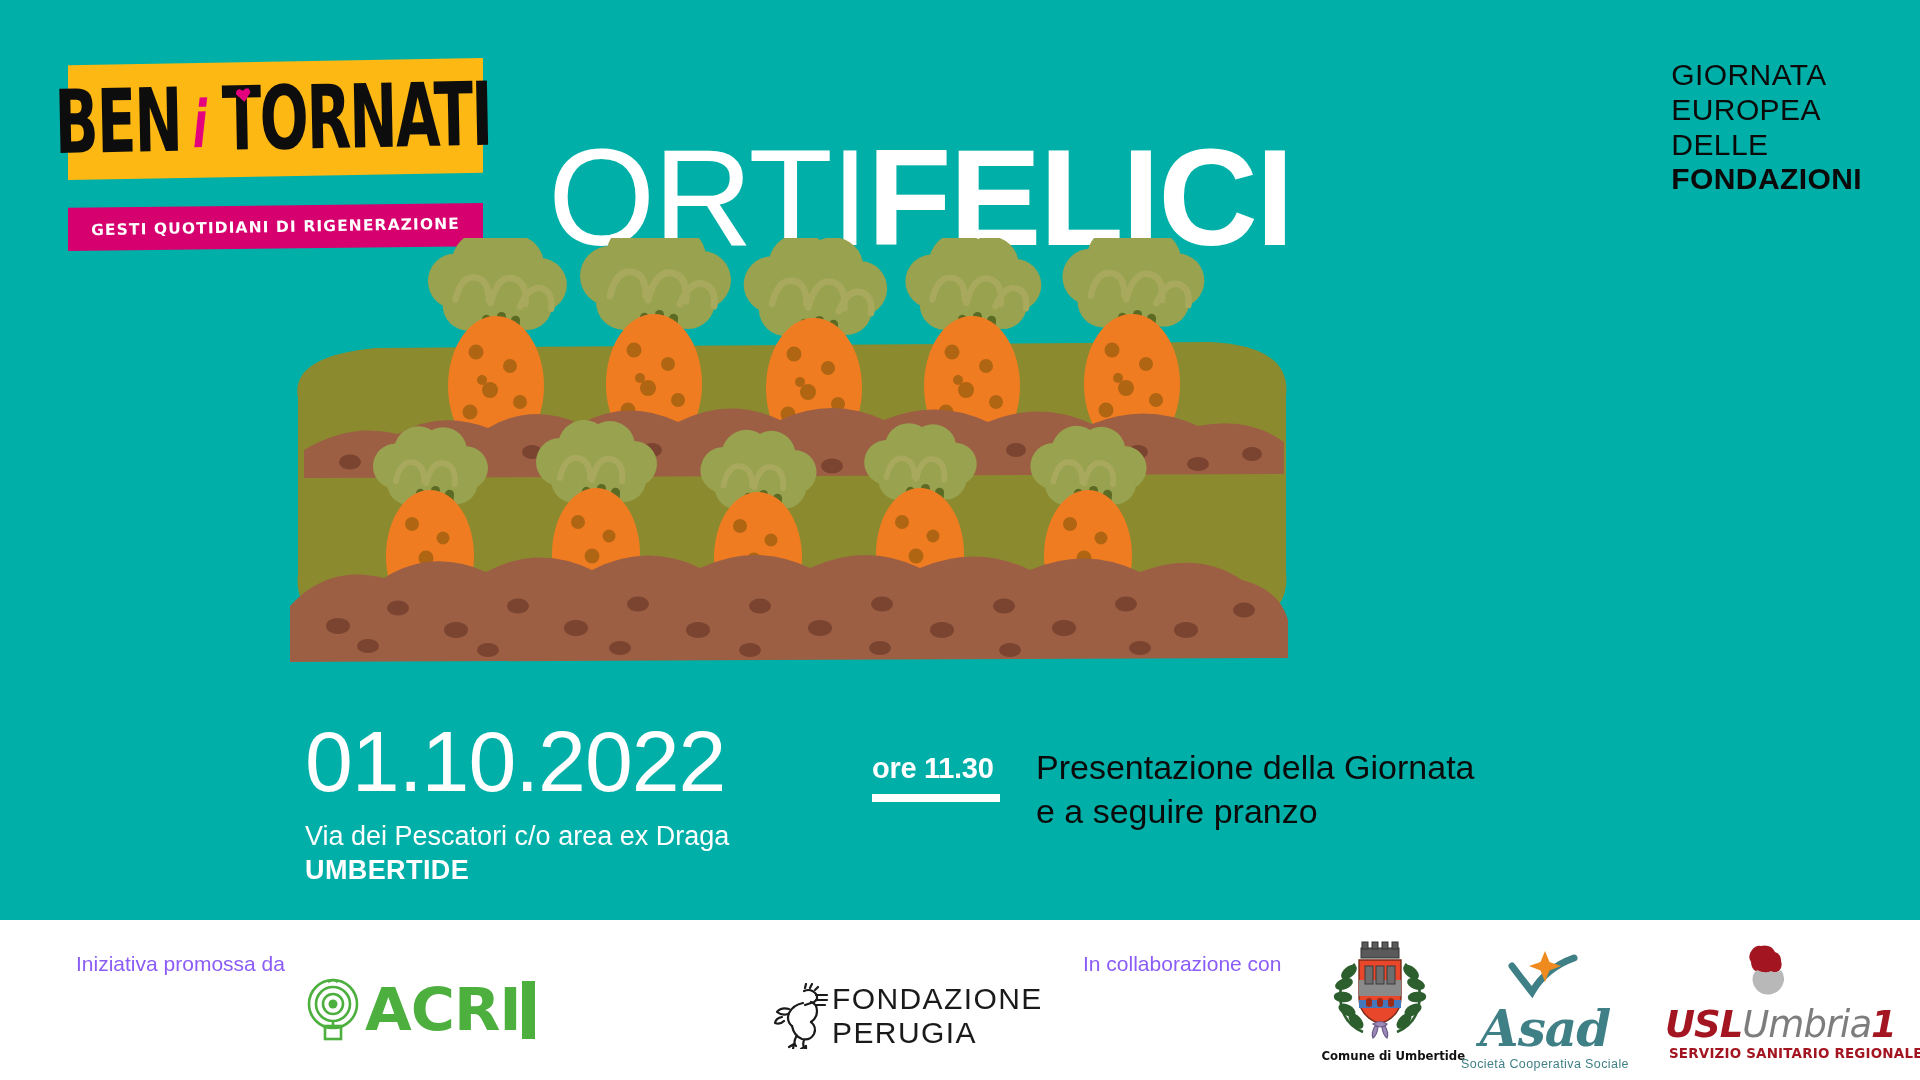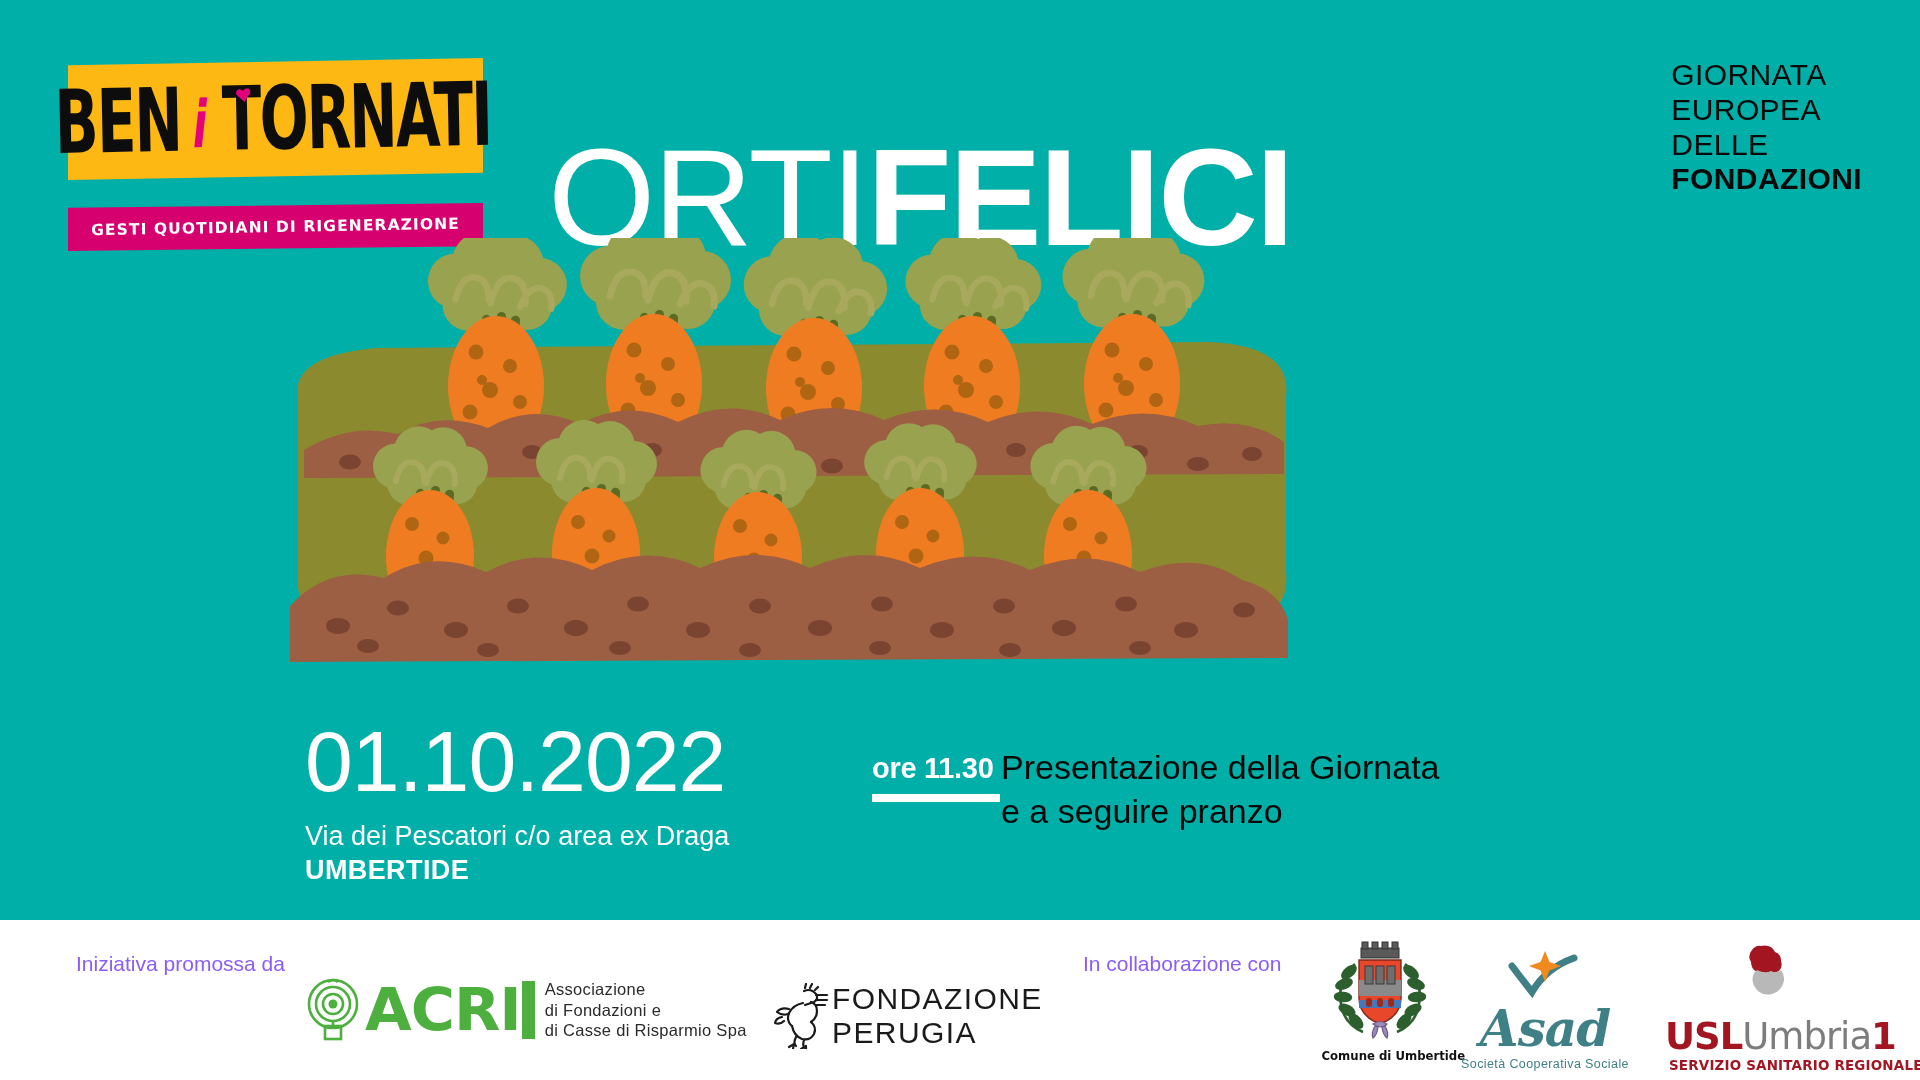--- a/index.html
+++ b/index.html
@@ -208,21 +208,21 @@
   #time-rule {
     margin-top: 9px;
     width: 128px;
     height: 8px;
     background: #ffffff;
   }
 
   
   #description {
     position: absolute;
-    left: 1001px;
+    left: 1036px;
     top: 745px;
     font-family: "Liberation Sans", sans-serif;
     font-size: 34px;
     font-weight: normal;
     color: #0a0a0a;
     line-height: 1.30;
     white-space: nowrap;
   }
 
   
@@ -343,21 +343,22 @@
   #logo-usl {
     position: absolute;
     left: 1665px;
     top: 22px;
     width: 200px;
     text-align: center;
   }
   #usl-word {
     line-height: 1;
     white-space: nowrap;
-    margin-top: 14px;
+    margin-top: 2px;
+    font-style: italic;
   }
   #usl-word .usl-b {
     font-family: "DejaVu Sans", sans-serif;
     font-weight: bold;
     font-size: 37px;
     color: #A31621;
     letter-spacing: -1px;
   }
   #usl-word .usl-l {
     font-family: "DejaVu Sans", sans-serif;
@@ -637,25 +638,20 @@
         <circle cx="33" cy="27" r="24" fill="none" stroke="#4CAF3E" stroke-width="2.6"></circle>
         <circle cx="33" cy="27" r="17" fill="none" stroke="#4CAF3E" stroke-width="2.6"></circle>
         <circle cx="33" cy="27" r="10" fill="none" stroke="#4CAF3E" stroke-width="2.6"></circle>
         <circle cx="33" cy="27" r="4.5" fill="#4CAF3E"></circle>
         <path d="M 28 5 q 5 -4 10 0" fill="none" stroke="#4CAF3E" stroke-width="2.6"></path>
         <rect x="25" y="49" width="16" height="13" fill="none" stroke="#4CAF3E" stroke-width="2.6"></rect>
         <line x1="33" y1="43" x2="33" y2="49" stroke="#4CAF3E" stroke-width="2.6"></line>
       </svg>
       <div id="acri-word">ACRI</div>
       <div id="acri-bar"></div>
-      <div id="acri-sub">
-        <div>Associazione</div>
-        <div>di Fondazioni e</div>
-        <div>di Casse di Risparmio Spa</div>
-      </div>
     </div>
 
     <div id="logo-perugia">
       <svg width="62" height="66" viewBox="0 0 62 66">
         <g fill="none" stroke="#1a1a1a" stroke-width="2.2" stroke-linecap="round" stroke-linejoin="round">
           <path d="M 34 8 q 7 -3 12 3 q 3 5 -2 8 l -9 3"></path>
           <path d="M 35 5 l 1 -4 M 40 5 l 2 -4 M 45 7 l 3 -3"></path>
           <path d="M 46 12 h 11 M 46 17 h 11 M 46 22 h 9"></path>
           <path d="M 33 20 q -10 2 -14 10 q -3 8 3 13"></path>
           <path d="M 19 26 q -8 -2 -12 3 q 5 4 11 2"></path>

